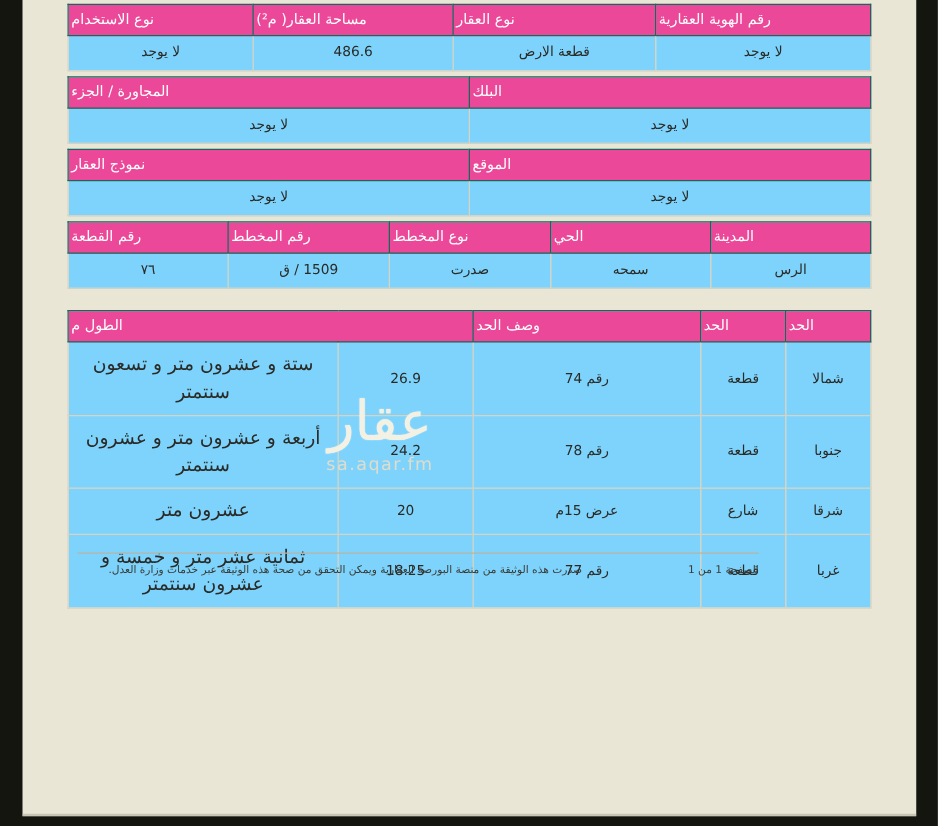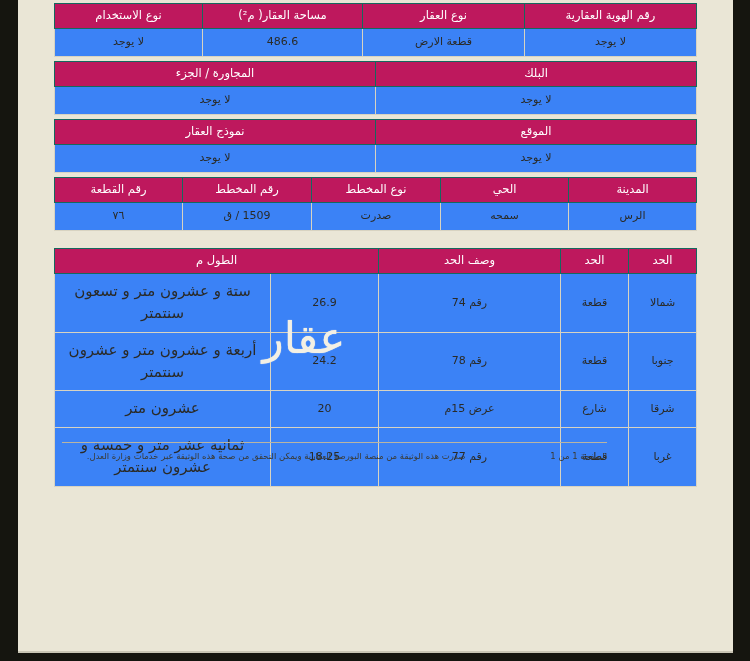--- a/index.html
+++ b/index.html
@@ -46,32 +46,32 @@
 
   
   table.tbl {
     border-collapse: collapse;
     table-layout: fixed;
     width: 642px;
     margin: 0 auto;
     direction: rtl;
   }
   table.tbl th {
-    background: #be185d;
+    background: #ec4899;
     color: #ffffff;
     font-size: 11.5px;
     font-weight: normal;
-    text-align: center;
+    text-align: left;
     padding: 5px 2px 6px 2px;
     line-height: 1.15;
     border: 1px solid #15685e;
     letter-spacing: 0.1px;
   }
   table.tbl td {
-    background: #3b82f6;
+    background: #7dd3fc;
     color: #2a2a26;
     font-size: 11px;
     text-align: center;
     padding: 6px 4px;
     line-height: 1.35;
     border: 1px solid #d8d3c1;
     vertical-align: middle;
   }
 
   
@@ -284,20 +284,21 @@
             <td>رقم 77</td>
             <td class="numcell">18.25</td>
             <td class="long">ثمانية عشر متر و خمسة و عشرون سنتمتر</td>
           </tr>
         </tbody>
           </table>
       </div>
 
       <div id="watermark">
         <div class="wm-word">عقار</div>
+        <div class="wm-url">sa.aqar.fm</div>
       </div>
 
       <div id="footer">
         <div class="rule"></div>
         <div class="frow">
           <div class="fnote">صدرت هذه الوثيقة من منصة البورصة العقارية ويمكن التحقق من صحة هذه الوثيقة عبر خدمات وزارة العدل.</div>
           <div class="fpage">الصفحة 1 من 1</div>
         </div>
       </div>
 

